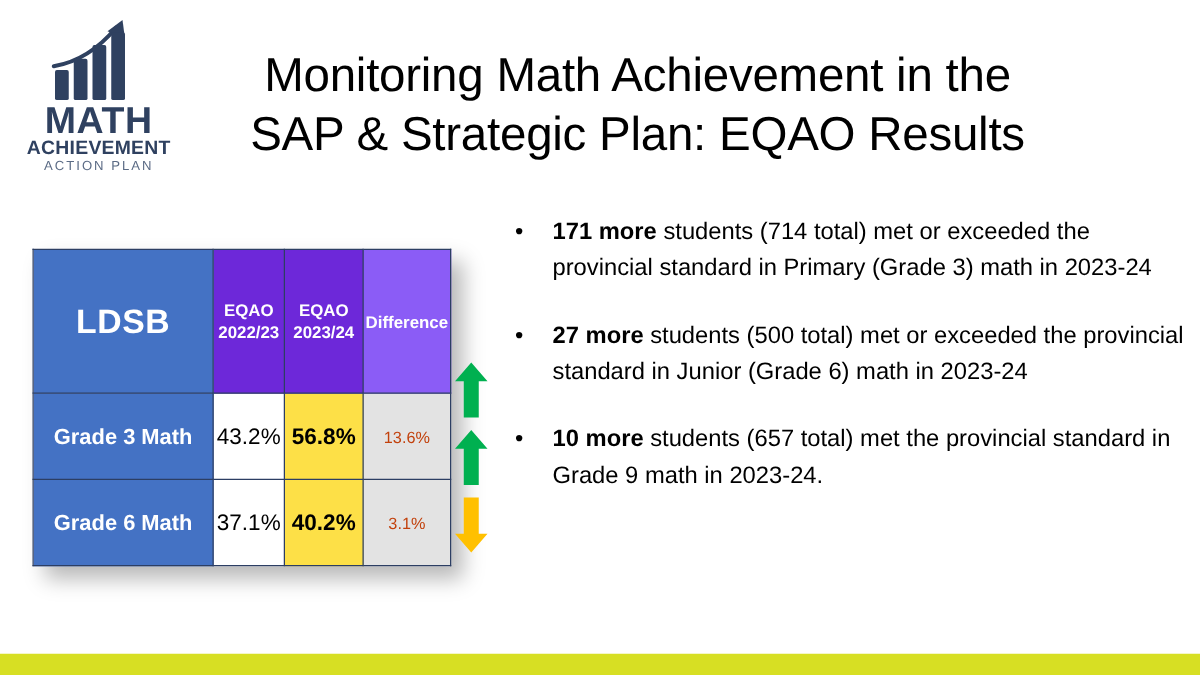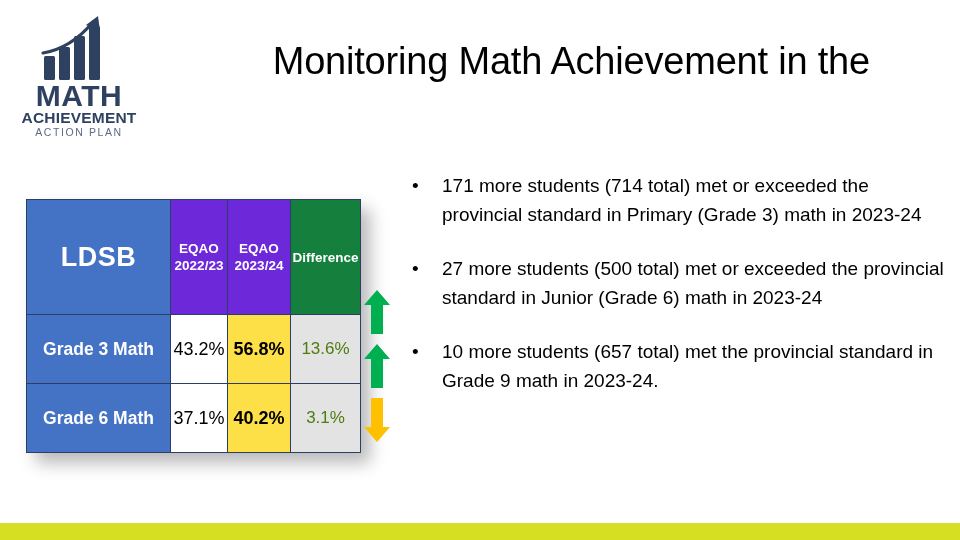--- a/index.html
+++ b/index.html
@@ -35,21 +35,21 @@
     width: 720px;
     text-align: center;
     color: #000000;
     font-family: "Liberation Sans", sans-serif;
     font-size: 38px;
     line-height: 47px;
     font-weight: 400;
     letter-spacing: -0.2px;
     white-space: nowrap;
   }
-  .title-line { display: block; text-align: right; }
+  .title-line { display: block; }
 
   
   .table-shadow {
     position: absolute;
     left: 26px;
     top: 199px;
     width: 334px;
     height: 254px;
     box-shadow: 10px 10px 16px rgba(0,0,0,0.28);
     background: #ffffff;
@@ -85,21 +85,21 @@
     letter-spacing: 0.5px;
   }
   td.h-year {
     background: #6d28d9;
     color: #ffffff;
     font-size: 13.5px;
     font-weight: 700;
     line-height: 17px;
   }
   td.h-diff {
-    background: #15803d;
+    background: #8b5cf6;
     color: #ffffff;
     font-size: 13.5px;
     font-weight: 700;
   }
   td.r-label {
     background: #4472C4;
     color: #ffffff;
     font-size: 17.5px;
     font-weight: 700;
   }
@@ -111,22 +111,22 @@
     margin-top: 40px;
   }
   td.v-curr {
     background: #fde047;
     color: #000000;
     font-size: 18px;
     font-weight: 700;
   }
   td.v-diff {
     background: #E3E3E3;
-    color: #4d7c0f;
-    font-size: 17px;
+    color: #c2410c;
+    font-size: 13px;
     font-weight: 400;
   }
 
   
   .arrows {
     position: absolute;
     left: 363px;
     top: 289px;
     width: 30px;
     height: 164px;
@@ -160,21 +160,21 @@
   }
   .bullet:last-child { margin-bottom: 0; }
   .bullet .dot {
     position: absolute;
     left: 12px;
     top: 0px;
     font-size: 19px;
     line-height: 28.5px;
     color: #000000;
   }
-  .bullet .lead { font-weight: 400; }
+  .bullet .lead { font-weight: 700; }
 
   
   .bottom-bar {
     position: absolute;
     left: 0;
     top: 523px;
     width: 960px;
     height: 17px;
     background: #D7DF23;
   }
@@ -196,20 +196,21 @@
       <rect x="73" y="20" width="11" height="54" rx="1.5" fill="#2F4160"></rect>
 
       <text x="63" y="100" text-anchor="middle" font-family="Liberation Sans, sans-serif" font-size="30" font-weight="700" fill="#2F4160" letter-spacing="0.5">MATH</text>
       <text x="63" y="117" text-anchor="middle" font-family="Liberation Sans, sans-serif" font-size="15.5" font-weight="700" fill="#2F4160" letter-spacing="0.2">ACHIEVEMENT</text>
       <text x="63" y="130" text-anchor="middle" font-family="Liberation Sans, sans-serif" font-size="10.5" font-weight="400" fill="#5B6B85" letter-spacing="1.6">ACTION PLAN</text>
     </svg>
   </div>
 
   <div class="title">
     <span class="title-line">Monitoring Math Achievement in the</span>
+    <span class="title-line">SAP &amp; Strategic Plan: EQAO Results</span>
   </div>
 
   <div class="table-shadow"></div>
   <table class="eqao">
     <colgroup>
       <col class="c1">
         <col class="c2">
         <col class="c3">
         <col class="c4">
     </colgroup>

